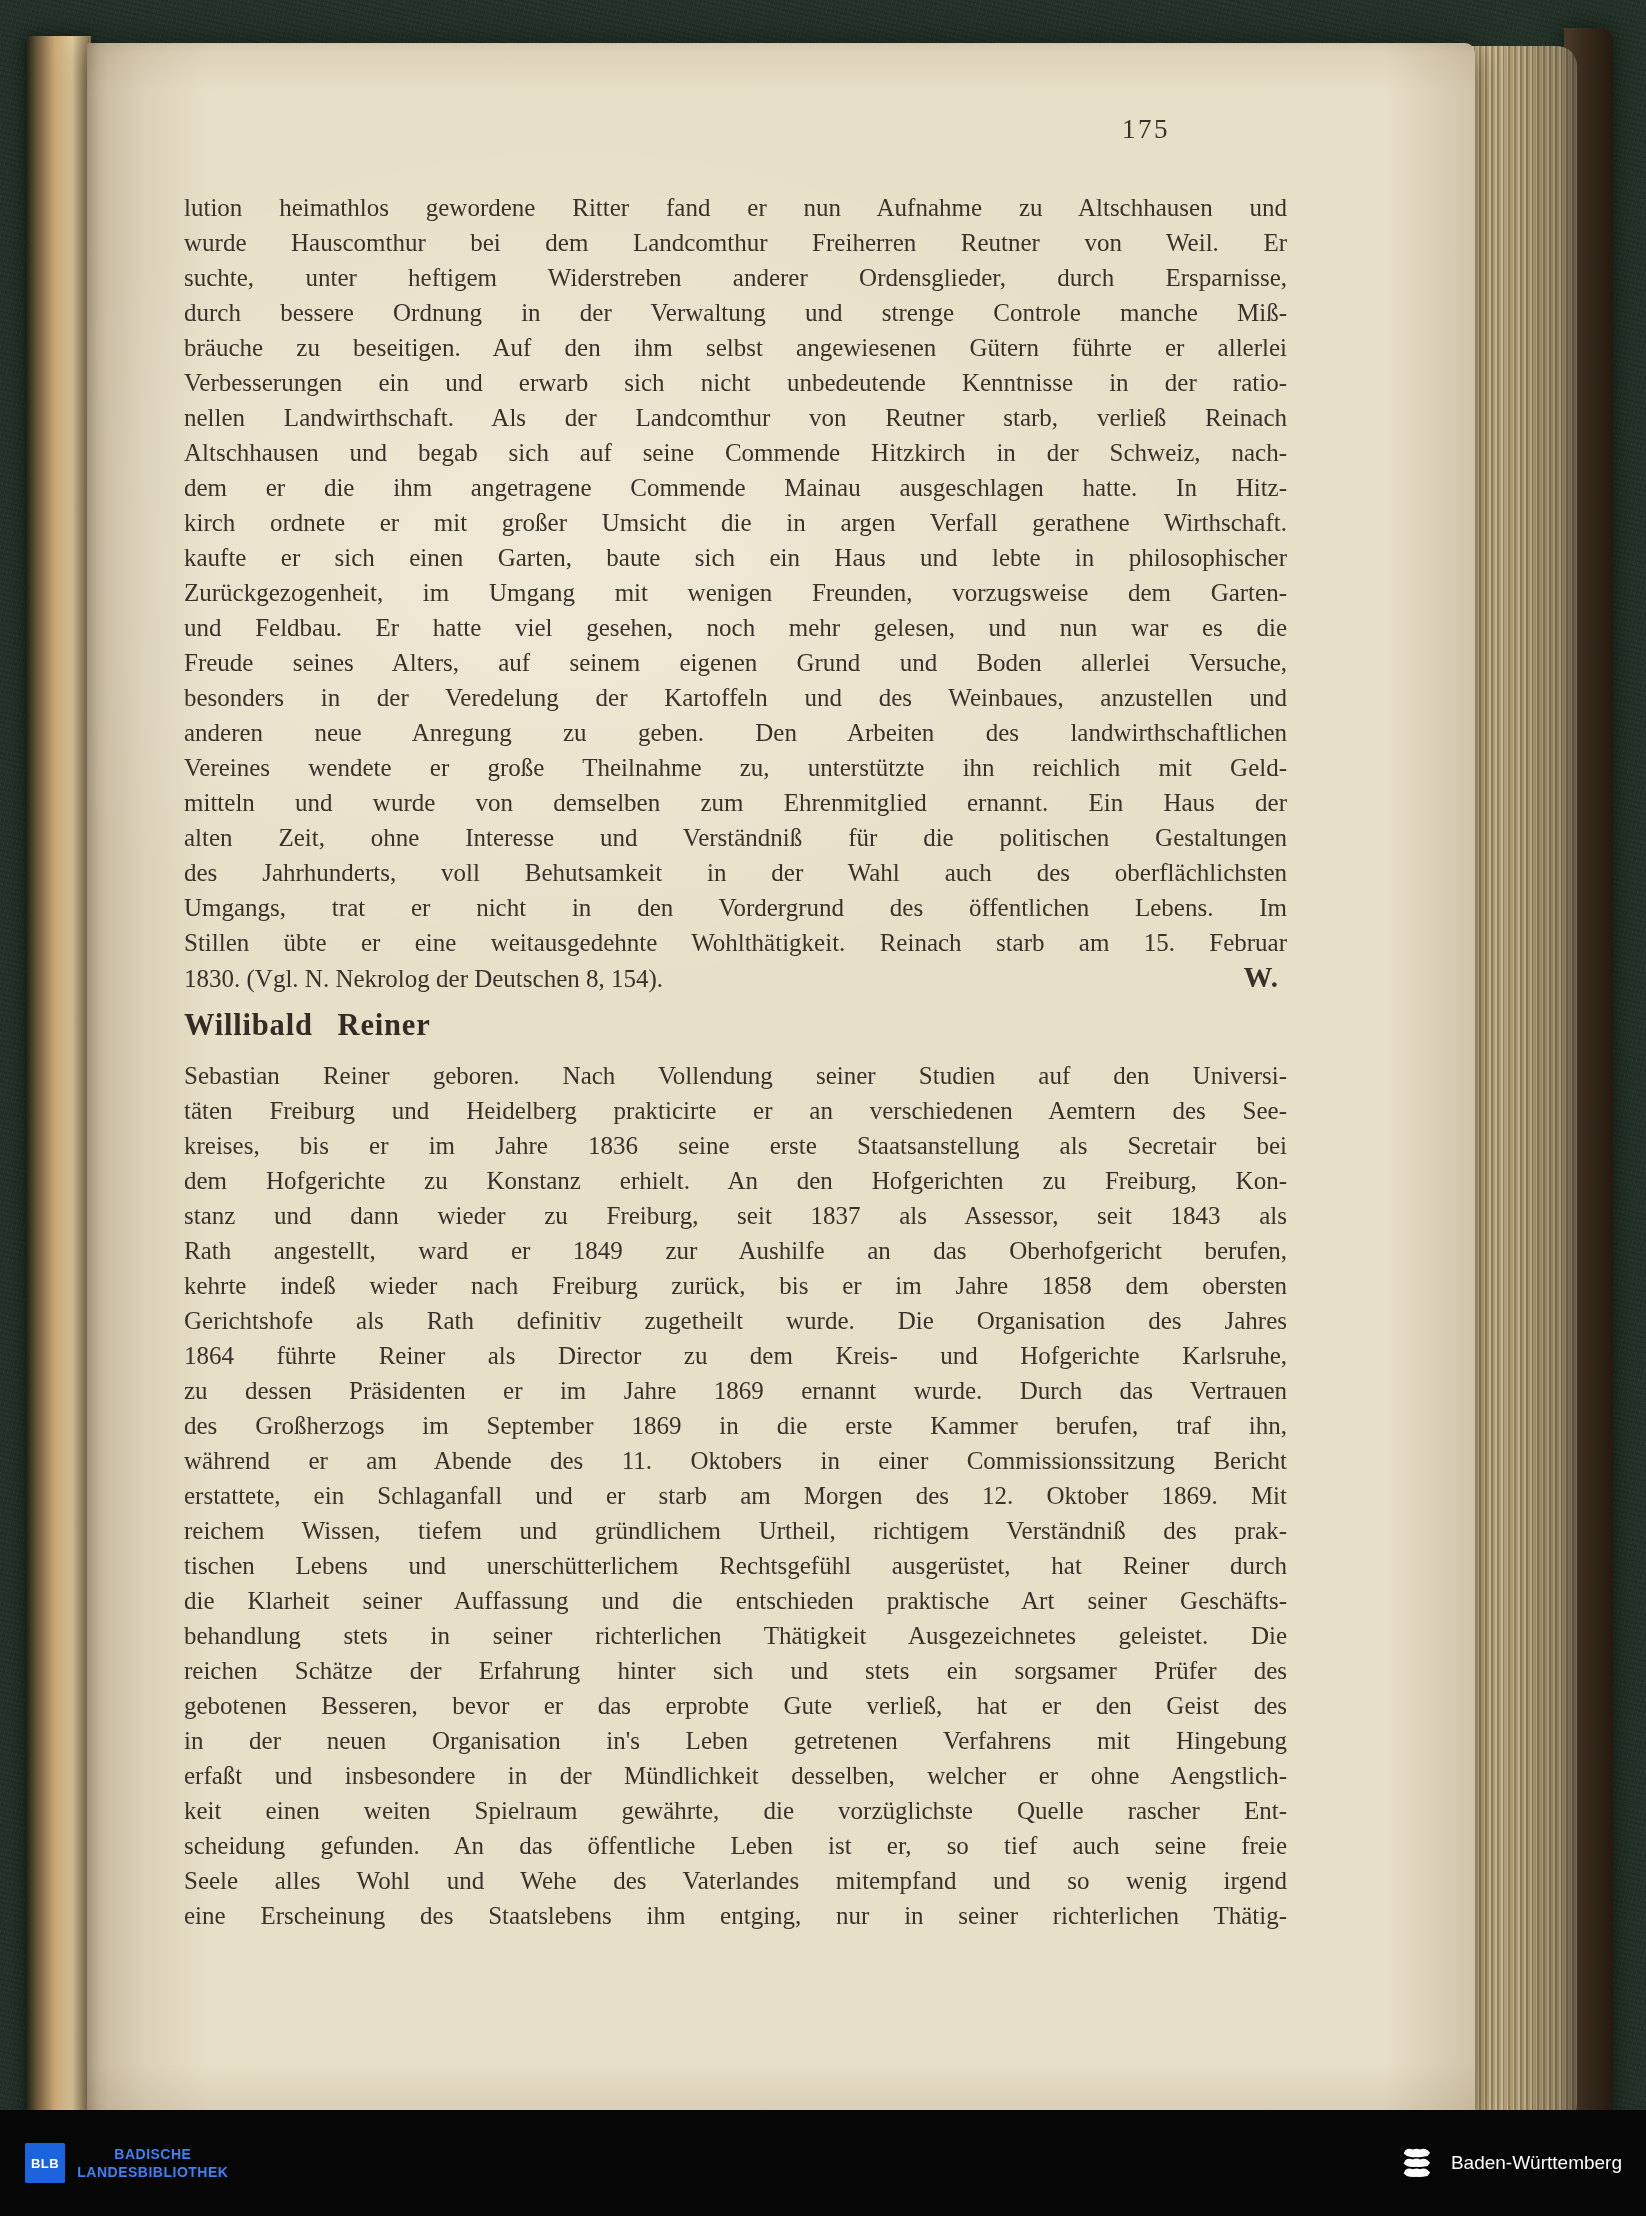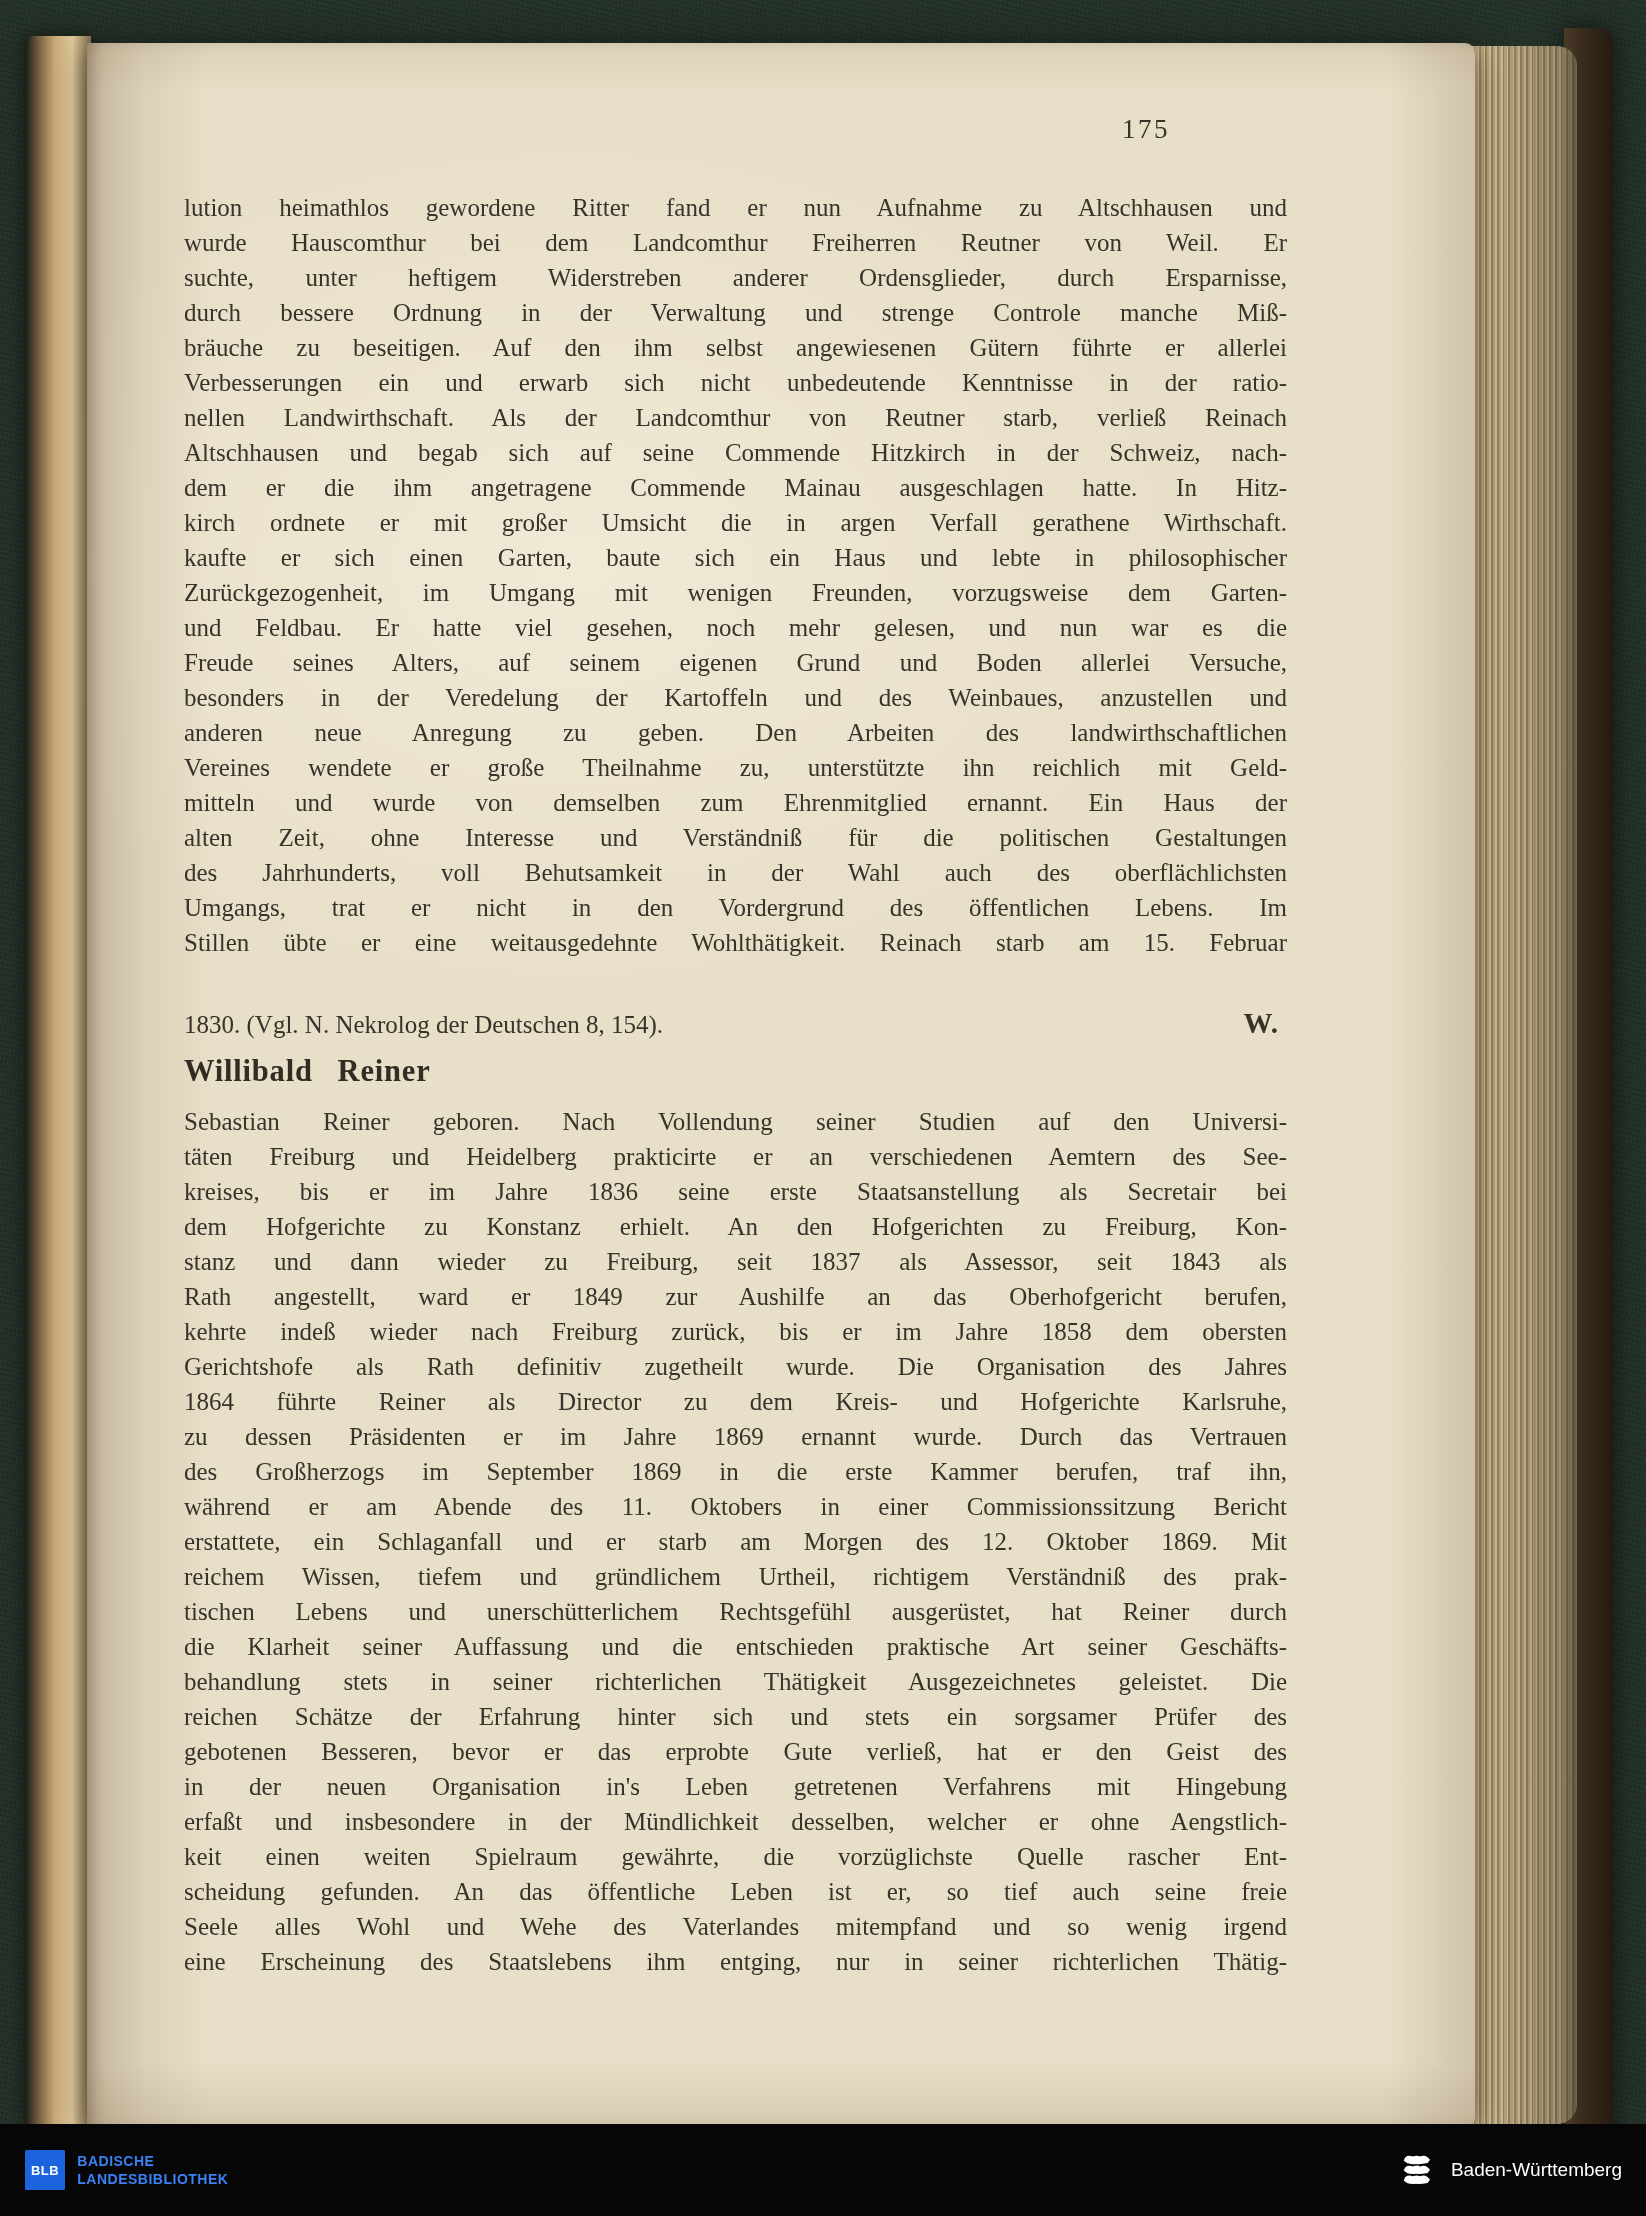--- a/index.html
+++ b/index.html
@@ -68,34 +68,33 @@
     font-size:25px;line-height:35px;color:var(--ink);
   }
   .line{
     text-align:justify;
     text-align-last:justify;
     -moz-text-align-last:justify;
   }
   .last-line{
     display:flex;justify-content:space-between;align-items:baseline;
     text-align:left;
-    margin-top:46px;
   }
   .sig{font-size:29px;font-weight:bold;padding-right:8.2px;letter-spacing:0.8px;}
   .heading{
     margin:11.5px 0 15px 0;text-align:left;
     font-size:30.5px;font-weight:bold;letter-spacing:0.8px;word-spacing:16.5px;color:#332c24;
   }
 
   
   .footer{
-    position:absolute;left:0;bottom:0;width:1647px;height:92px;
+    position:absolute;left:0;bottom:0;width:1647px;height:106px;
     background:var(--footer-bg);
     display:flex;align-items:center;justify-content:space-between;
-    padding:0 25px;font-family:"Liberation Sans",sans-serif;
+    padding:0 25px;font-family:"Liberation Sans",sans-serif;text-align:center;
   }
   .footer-left{display:flex;align-items:center;gap:12.3px;cursor:pointer;}
   .blb-logo{
     width:40px;height:40px;background:var(--blb-blue);border-radius:1.6px;
     color:#ffffff;font-weight:bold;font-size:13px;letter-spacing:0.4px;
     display:flex;align-items:center;justify-content:center;
   }
   .lib-name{color:#3b82f6;font-weight:bold;font-size:14px;line-height:1.3;letter-spacing:0.5px;}
   .footer-right{display:flex;align-items:center;gap:16px;color:#ffffff;font-size:19px;cursor:pointer;}
   .bw-icon{display:inline-flex;}

